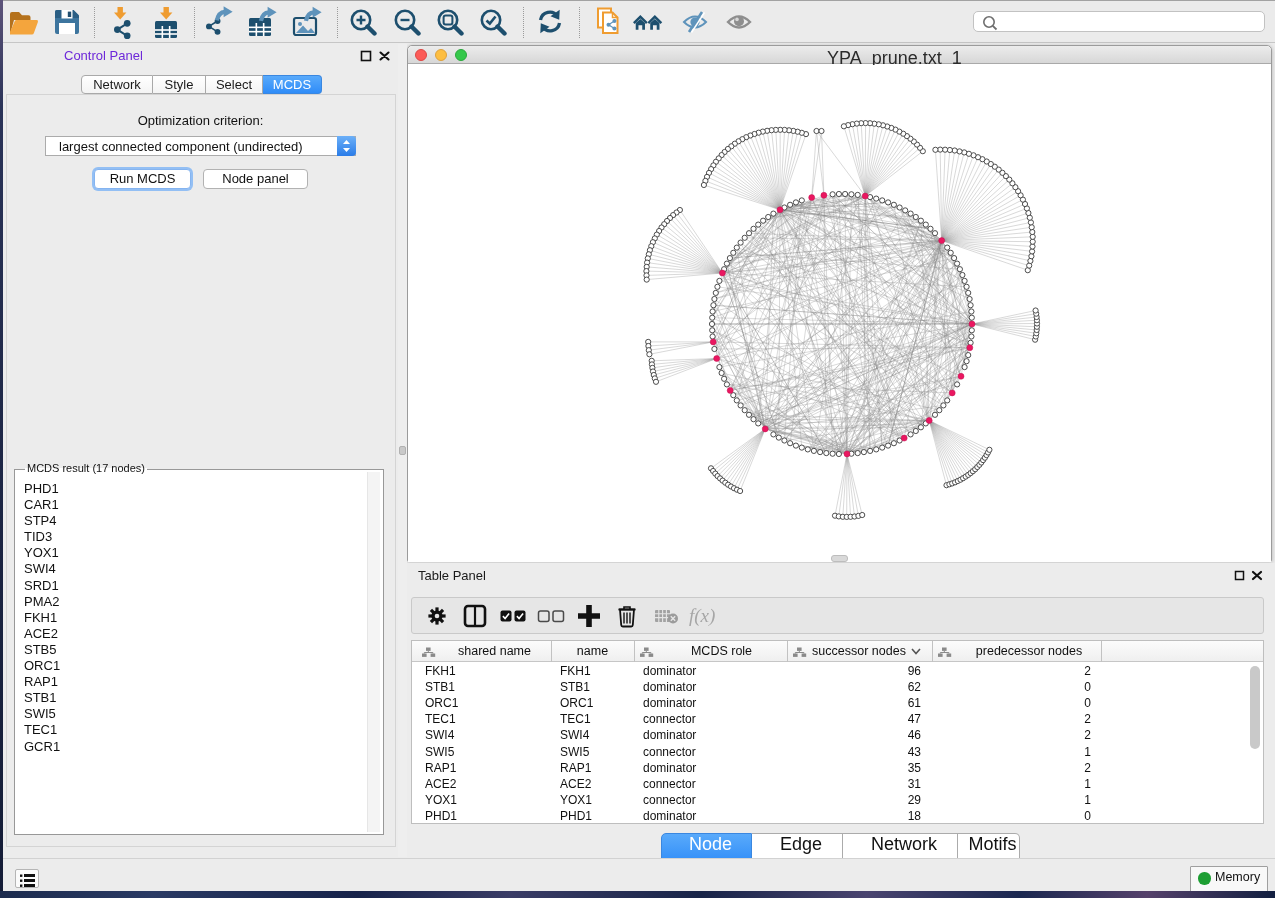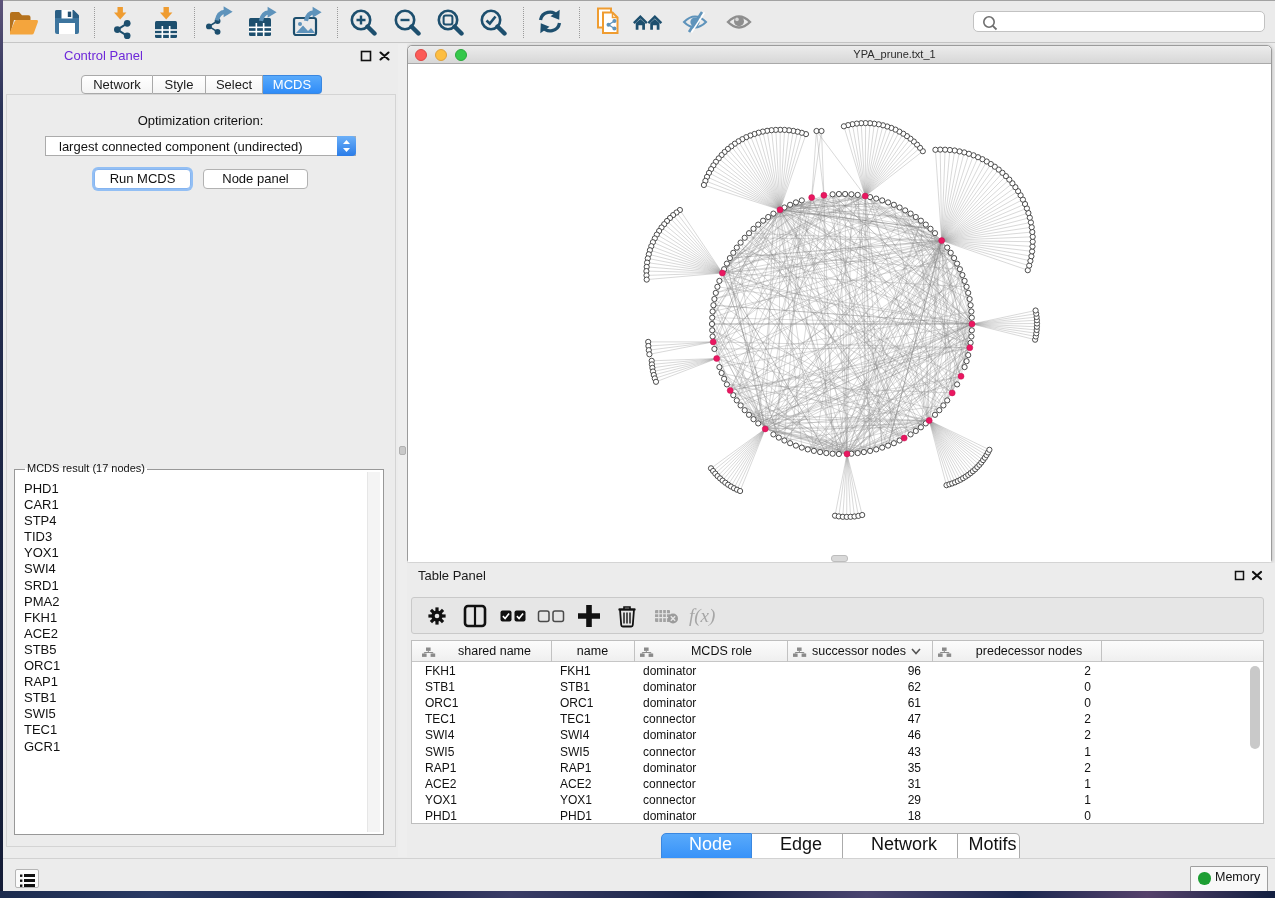--- a/index.html
+++ b/index.html
@@ -29,21 +29,21 @@
 #mcdsbox { position:absolute; left:11px; top:425px; width:370px; height:366px; background:#fff; border:1px solid #989898; }
 #mcdslegend { position:absolute; left:10px; top:-8px; font-size:11px; color:#111; padding:0 2px; background:linear-gradient(#ececec 50%, #ffffff 50%); }
 #mcdslist { position:absolute; left:9px; top:11px; font-size:13px; color:#111; line-height:16.1px; }
 #mcdsscroll { position:absolute; right:3px; top:2px; width:13px; height:360px; background:#f4f4f4; border-left:1px solid #e6e6e6; }
 #lp-thumb { position:absolute; left:399px; top:446px; width:7px; height:9px; background:#c9c9c9; border:1px solid #b1b1b1; border-radius:2px; }
 
 
 #netwin { left:407px; top:45px; width:865px; height:516px; border:1px solid #9b9b9b; border-radius:5px 5px 0 0; background:#fff; box-shadow:0 1px 4px rgba(0,0,0,.25); }
 #titlebar { position:absolute; left:0; top:0; width:100%; height:18px; background:linear-gradient(#ececec,#d7d7d7); border-bottom:1px solid #a9a9a9; border-radius:5px 5px 0 0; }
 .light { position:absolute; top:3px; width:12px; height:12px; border-radius:50%; }
-#wintitle { position:absolute; left:0; top:2px; width:100%; text-align:center; text-indent:110px; font-size:11px; color:#2b2b2b; }
+#wintitle { position:absolute; left:0; top:2px; width:100%; text-align:center; text-indent:110px; font-size:18px; color:#2b2b2b; }
 #graphwrap { position:absolute; left:0px; top:19px; width:863px; height:497px; background:#fff; }
 #hsplit { position:absolute; left:423px; top:509px; width:17px; height:7px; background:#d9d9d9; border:1px solid #bdbdbd; border-radius:3px; }
 
 
 #tablepanel { left:407px; top:563px; width:868px; height:295px; background:#ececec; }
 #tp-title { position:absolute; left:11px; top:5px; font-size:13px; color:#1a1a1a; }
 #tp-toolbar { position:absolute; left:4px; top:34px; width:853px; height:37px; background:#e6e6e6; border:1px solid #c9c9c9; border-radius:3px; }
 #tbl { position:absolute; left:4px; top:77px; width:853px; height:184px; background:#fff; border:1px solid #bebebe; }
 #thead { position:absolute; left:0; top:0; width:100%; height:21px; background:linear-gradient(#fcfcfc,#efefef); border-bottom:1px solid #c6c6c6; }
 .hsep { position:absolute; top:0; height:21px; width:0; border-left:1px solid #c2c2c2; }

